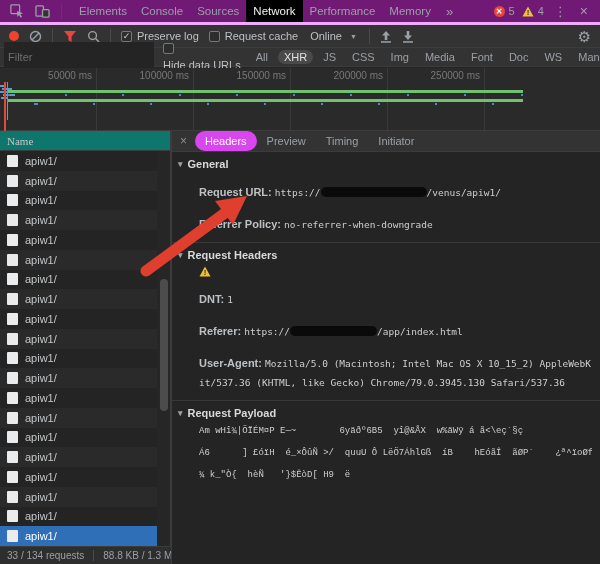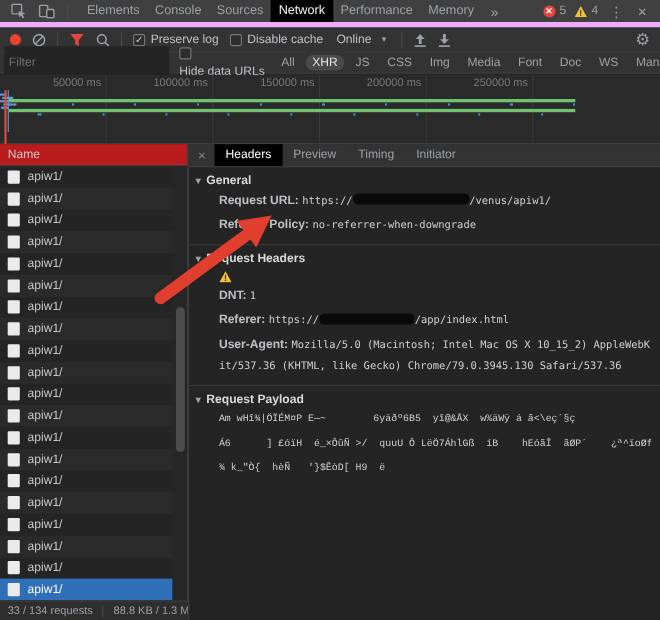--- a/index.html
+++ b/index.html
@@ -6,21 +6,21 @@
   html,body { margin:0; padding:0; }
   body {
     width:600px; height:564px; position:relative; overflow:hidden;
     background:#242424; color:#c7c7c7;
     font-family:"Liberation Sans", sans-serif; font-size:11px;
   }
   .sep { width:1px; height:15px; background:#4a4a4a; flex:0 0 1px; }
 
   
   #tabbar { position:absolute; top:0; left:0; right:0; height:25px;
-    background:#404040; border-bottom:5px solid #f0abfc;
+    background:#701a75; border-bottom:3px solid #f0abfc;
     display:flex; align-items:center; }
   .tb-icons { display:flex; align-items:center; gap:11px; padding:0 10px; }
   .tabs { display:flex; height:100%; align-items:stretch; }
   .tab { padding:0 7px; display:flex; align-items:center; color:#9aa0a6; font-size:11.5px; }
   .tab.active { background:#000000; color:#f1f3f4; }
   .tab-more { color:#9aa0a6; font-size:13px; padding:0 8px; display:flex; align-items:center; }
   .tb-right { margin-left:auto; display:flex; align-items:center; gap:7px; padding-right:9px; color:#9aa0a6; }
   .badge { display:flex; align-items:center; gap:4px; font-size:11px; color:#9aa0a6; }
   .err-dot { width:11px; height:11px; border-radius:50%; background:#e8453c; color:#fff;
     font-size:8px; line-height:11px; text-align:center; font-weight:bold; }
@@ -59,22 +59,22 @@
     font-size:10px; color:#787878; text-align:right; padding:2px 4px 0 0; }
   .gbar { position:absolute; left:8px; width:515px; height:3px; background:#6fc36f; }
   .bticks { position:absolute; left:8px; width:515px; height:2px;
     background:repeating-linear-gradient(90deg,#4f86d8 0 2px,transparent 2px 57px); }
   .mark { position:absolute; background:#5b9bd5; height:2px; }
   .vline-red { position:absolute; left:4px; top:14px; width:2px; height:49px; background:#e04a3a; }
   .vline-blue { position:absolute; left:7px; top:14px; width:1px; height:38px; background:#5b9bd5; }
 
   
   #list-header { position:absolute; top:131px; left:0; width:171px; height:20px;
-    background:#b91c1c; border-bottom:1px solid #3c3c3c; border-right:1px solid #3c3c3c;
-    display:flex; align-items:center; padding-left:7px; color:#c7c7c7; }
+    background:#0f766e; border-bottom:1px solid #3c3c3c; border-right:1px solid #3c3c3c;
+    display:flex; align-items:center; padding-left:7px; color:#c7c7c7;font-family:Liberation Serif, serif; }
   #rows { position:absolute; top:151px; left:0; width:157px; bottom:18px; overflow:hidden; }
   .row { height:19.75px; display:flex; align-items:center; gap:7px; padding-left:7px; color:#c3c6c8; }
   .row:nth-of-type(even) { background:#2a2a2a; }
   .row.active { background:#2e6fb7; color:#ffffff; }
   .ficon { width:11px; height:12px; background:#e9ebed; border-radius:1px; flex:0 0 11px; }
   #list-scroll { position:absolute; top:151px; left:157px; width:14px; bottom:18px;
     background:#262626; border-right:1px solid #3c3c3c; }
   #list-thumb { position:absolute; left:3px; width:8px; top:128px; height:132px;
     background:#4c4c4c; border-radius:4px; }
 
@@ -85,26 +85,26 @@
     font-size:10px; color:#9aa0a6; overflow:hidden; white-space:nowrap; }
   .st-sep { width:1px; height:11px; background:#4a4a4a; flex:0 0 1px; }
 
   
   #details { position:absolute; top:131px; left:171px; right:0; bottom:0;
     background:#242424; border-left:1px solid #3c3c3c; }
   #dtabs { height:21px; background:#333333; border-bottom:1px solid #3c3c3c;
     display:flex; align-items:stretch; font-size:11px; color:#9aa0a6; }
   .dclose { padding:0 8px; font-size:12px; display:flex; align-items:center; color:#8a8f94; }
   .dtab { padding:0 10px; display:flex; align-items:center; }
-  .dtab.active { background:#000000; color:#ffffff; }
+  .dtab.active { background:#d946ef; color:#ffffff;border-radius:10px; }
   #dcontent { position:absolute; top:21px; left:0; right:0; bottom:0; overflow:hidden; }
   .section { padding:6px 8px 8px 6px; border-bottom:1px solid #383838; }
   .sec-head { display:flex; align-items:center; gap:5px; font-weight:bold; color:#d7d9db; }
   .disc { color:#9aa0a6; font-size:9px; }
-  .kv { margin-left:21px; line-height:19px; margin-top:3px; }
+  .kv { margin-left:21px; line-height:19px; margin-top:13px; }
   .kv.break { word-break:break-all; }
   .k { font-weight:bold; color:#bdc1c5; }
   .v { font-family:"DejaVu Sans Mono",monospace; font-size:9.5px; color:#cdcfd1; }
   .redact { display:inline-block; vertical-align:-1px; background:#0a0a0a; border-radius:5px; height:10px; }
   .redact.url { width:106px; } .redact.ref { width:87px; }
   .warnline { margin-left:21px; margin-top:5px; display:flex; align-items:center; gap:6px;
     font-weight:bold; color:#d8d8d8; }
   .payload-line { margin-left:21px; margin-top:2px; line-height:20px;
     font-family:Liberation Mono, monospace; font-size:9px; white-space:pre; color:#cdcfd1; overflow:hidden; }
 
@@ -169,21 +169,21 @@
     <circle cx="6" cy="6" r="4.2" fill="none" stroke="#9aa0a6" stroke-width="1.5"></circle>
     <line x1="9.2" y1="9.2" x2="13" y2="13" stroke="#9aa0a6" stroke-width="1.6"></line>
   </svg>
   <div class="sep"></div>
   <div class="cb">
     <span class="box">✓</span>
     <span>Preserve log</span>
   </div>
   <div class="cb">
     <span class="box"></span>
-    <span>Disable cache</span>
+    <span>Request cache</span>
   </div>
   <div class="online">
     <span>Online</span>
     <span class="caret">▼</span>
   </div>
   <div class="sep"></div>
   <svg class="icon" width="12" height="13" viewBox="0 0 12 13">
     <path d="M6 1 L10 5.4 H7.3 V10 H4.7 V5.4 H2 Z" fill="#9aa0a6"></path>
     <rect x="1" y="11.2" width="10" height="1.5" fill="#9aa0a6"></rect>
   </svg>

